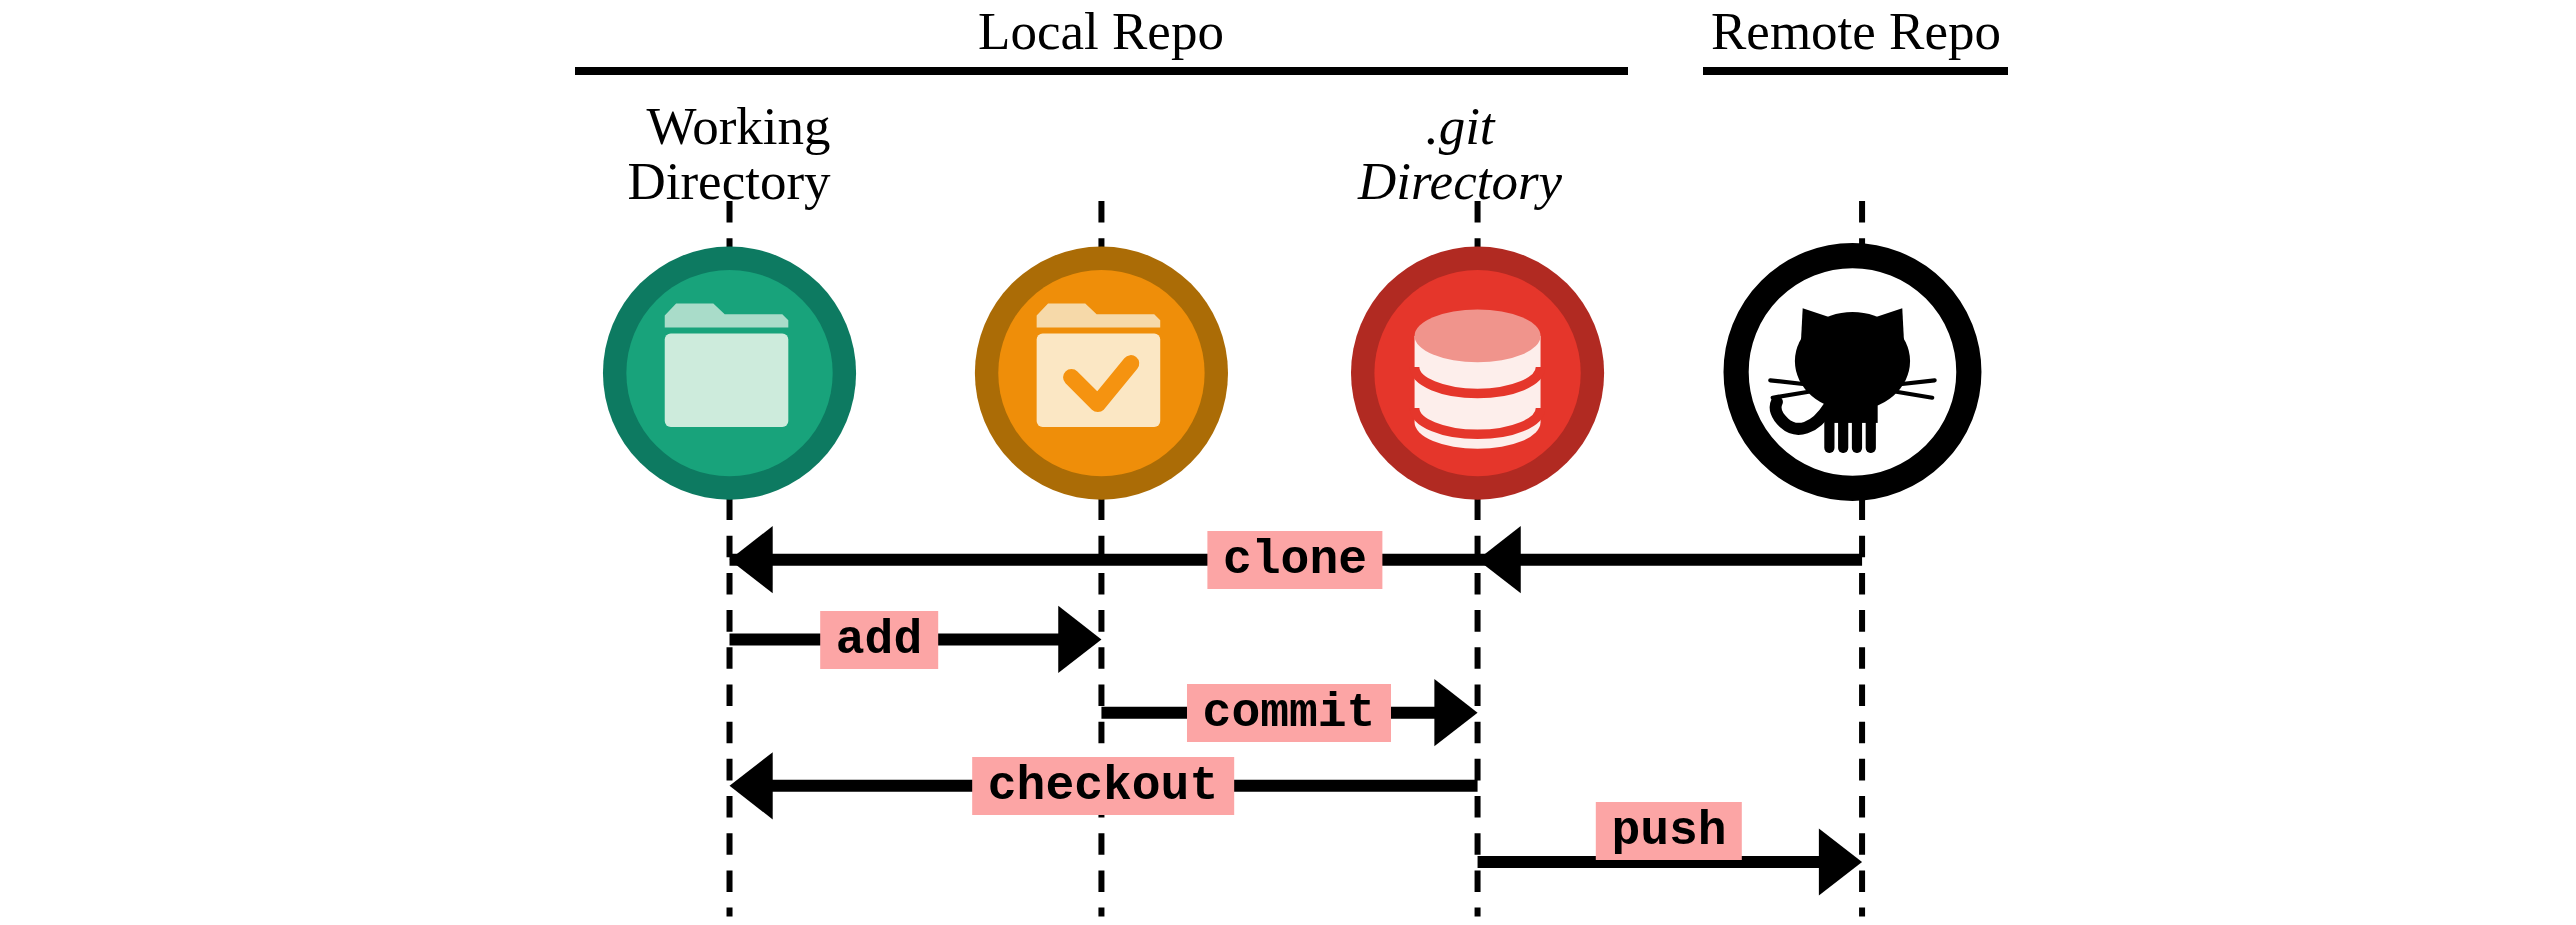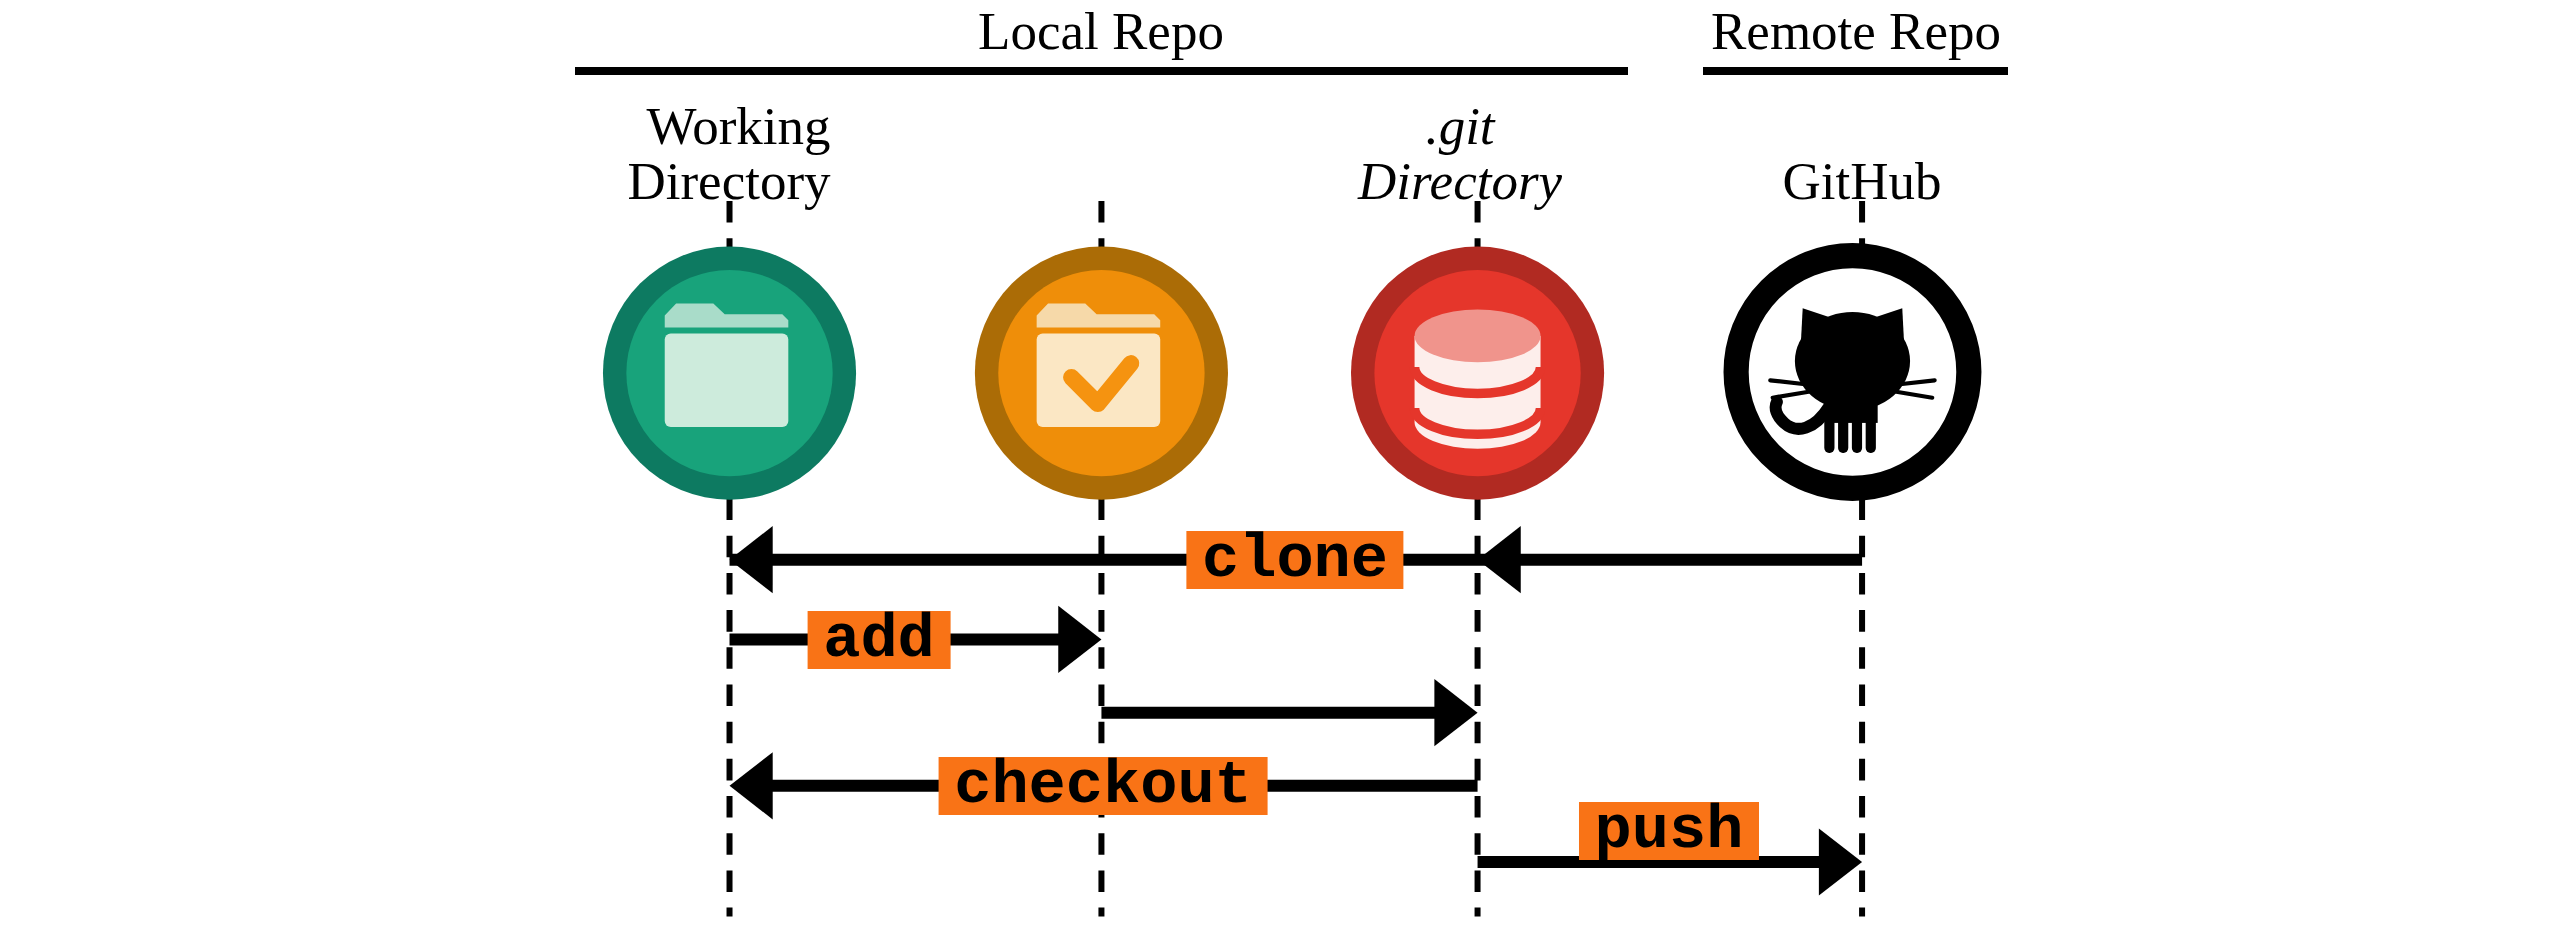--- a/index.html
+++ b/index.html
@@ -41,44 +41,43 @@
     justify-content: flex-end;
     align-items: center;
     font-size: 53px;
     line-height: 55px;
     text-align: center;
     white-space: pre-line;
   }
   .arrow-label {
     position: absolute;
     transform: translate(-50%, -50%);
-    background: #f97316;
+    background: #fca5a5;
     padding: 0 15.6px;
     font-family: "Liberation Mono", "DejaVu Sans Mono", monospace;
     font-weight: bold;
-    font-size: 62px;
+    font-size: 48px;
     line-height: 58px;
     white-space: nowrap;
   }
 </style>
 </head>
 <body>
 
 <div class="canvas">
 
   <div class="hdr" style="left:1101px;">Local Repo</div>
   <div class="hdr" style="left:1856px;">Remote Repo</div>
   <div class="hdr-rule" style="left:575px; width:1053px;"></div>
   <div class="hdr-rule" style="left:1703px; width:305px;"></div>
 
   <div class="col-label" style="left:729px;text-align:right;">Working
 Directory</div>
   <div class="col-label" style="left:1460px;font-style:italic;">.git
 Directory</div>
-  <div class="col-label" style="left:1862px;">GitHub</div>
 
   <svg class="diagram-svg" viewBox="0 0 4292 1542">
 
     <g stroke="#000" stroke-width="10" stroke-dasharray="36 26">
       <line x1="1215" y1="335" x2="1215" y2="1528"></line>
       <line x1="1835" y1="335" x2="1835" y2="1528"></line>
       <line x1="2462" y1="335" x2="2462" y2="1528"></line>
       <line x1="3103" y1="335" x2="3103" y2="1528"></line>
     </g>
 
@@ -139,17 +138,18 @@
       <polygon points="2462,933 2534,877 2534,989"></polygon>
       <polygon points="1835,1066 1763,1010 1763,1122"></polygon>
       <polygon points="2462,1188 2390,1132 2390,1244"></polygon>
       <polygon points="1215,1310 1287,1254 1287,1366"></polygon>
       <polygon points="3103,1437 3031,1381 3031,1493"></polygon>
     </g>
   </svg>
 
   <div class="arrow-label" style="left:1295px; top:560px;">clone</div>
   <div class="arrow-label" style="left:879px; top:640px;">add</div>
+  <div class="arrow-label" style="left:1289px; top:713px;">commit</div>
   <div class="arrow-label" style="left:1103px; top:786px;text-align:right;">checkout</div>
   <div class="arrow-label" style="left:1669px; top:831px;">push</div>
 
 </div>
 
 
 </body></html>

